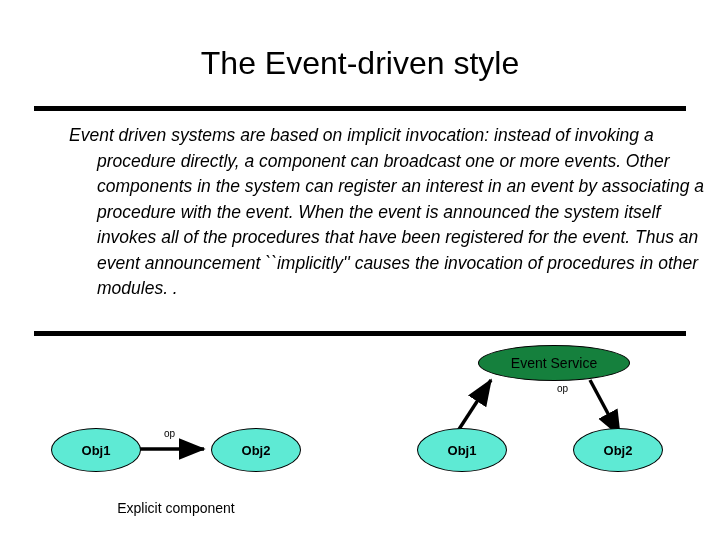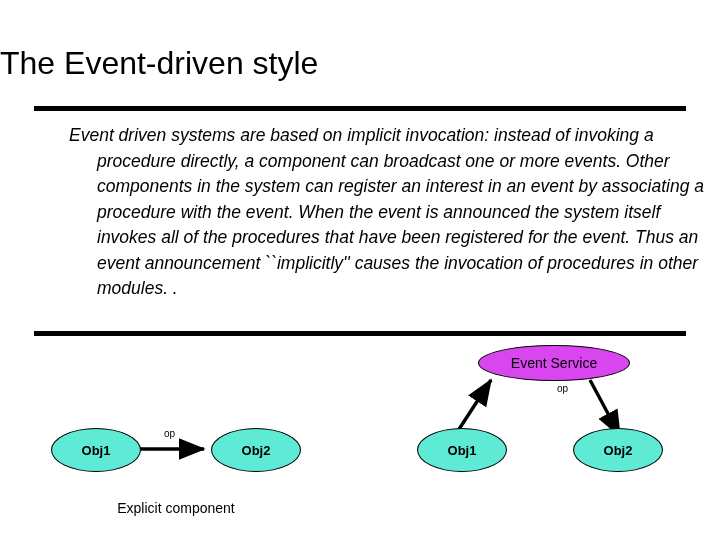--- a/index.html
+++ b/index.html
@@ -18,21 +18,21 @@
     position: absolute;
     left: 0; top: 0;
     width: 720px;
     height: 540px;
   }
   .title {
     position: absolute;
     left: 0;
     top: 45px;
     width: 720px;
-    text-align: left;
+    text-align: center;
     font-size: 32px;
     color: #000000;
     font-weight: normal;
     letter-spacing: 0px;
   }
   .rule {
     position: absolute;
     left: 34px;
     width: 652px;
     height: 5px;
@@ -74,21 +74,21 @@
     border-radius: 50%;
     display: flex;
     align-items: center;
     justify-content: center;
     font-size: 13px;
     font-weight: bold;
     color: #000000;
     box-sizing: border-box;
   }
   .ellipse.plain {
-    background: #d946ef;
+    background: #15803d;
     font-weight: normal;
     font-size: 14px;
   }
   .label-static {
     position: absolute;
     font-size: 10px;
     color: #000000;
   }
   .caption {
     position: absolute;

